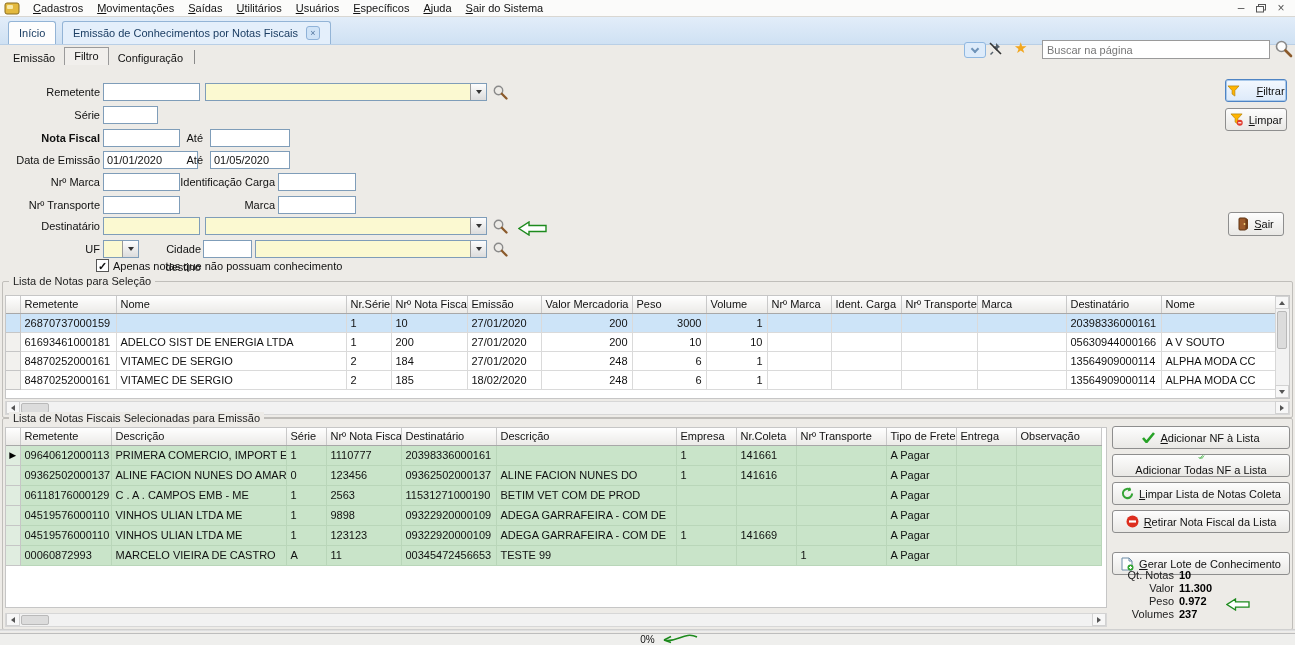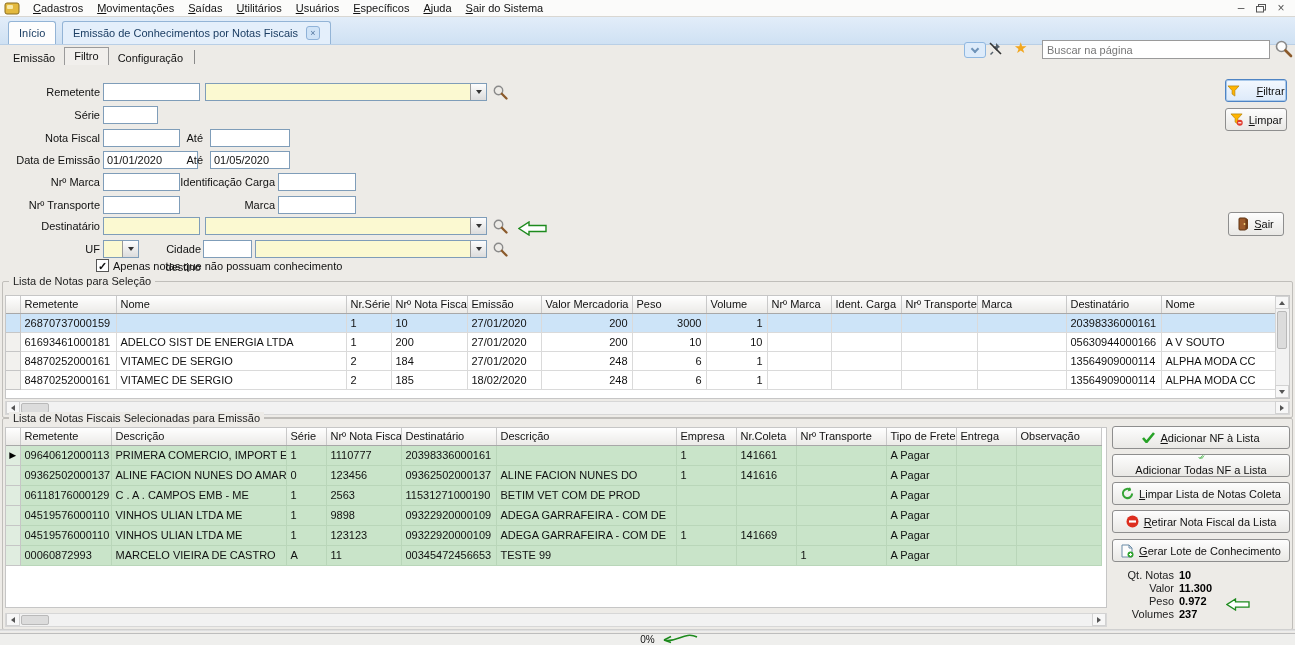--- a/index.html
+++ b/index.html
@@ -157,21 +157,21 @@
     </span>
   </div>
 <span class="mag" style="left:492px;top:84px;"><svg width="16" height="16" viewBox="0 0 16 16">
       <circle cx="6.5" cy="6.5" r="4.2" fill="none" stroke="#8a8a8a" stroke-width="1.4"></circle>
       <line x1="9.8" y1="9.8" x2="14.5" y2="14.5" stroke="#8b5a2b" stroke-width="2.3" stroke-linecap="round"></line>
     </svg></span>
 
 <span class="flabel" style="top:106px;">Série</span>
 <input class="tinput" style="left: 103px; top: 106px; width: 55px;">
 
-<span class="flabel" style="top:129px;">Nota Fiscal</span>
+<span class="flabel" style="top:129px;font-weight:bold;">Nota Fiscal</span>
 <input class="tinput" style="left: 103px; top: 129px; width: 77px;">
 <span class="flabel2" style="left:175px;top:129px;width:28px;">Até</span>
 <input class="tinput" style="left: 210px; top: 129px; width: 80px;">
 
 <span class="flabel" style="top:151px;">Data de Emissão</span>
 <input class="tinput" style="left: 103px; top: 151px; width: 95px;" value="01/01/2020">
 <span class="flabel2" style="left:175px;top:151px;width:28px;">Até</span>
 <input class="tinput" style="left: 210px; top: 151px; width: 80px;" value="01/05/2020">
 
 <span class="flabel" style="top:173px;">Nrº Marca</span>
@@ -540,21 +540,21 @@
     </svg>
   <span class="accel">Limpar Lista de Notas Coleta</span>
 </button>
 <button class="btn actbtn" style="top:510px;">
   <svg width="13" height="13" viewBox="0 0 13 13">
       <circle cx="6.5" cy="6.5" r="6" fill="#dd2e1f"></circle>
       <rect x="3" y="5.4" width="7" height="2.2" fill="#fff"></rect>
     </svg>
   <span class="accel">Retirar Nota Fiscal da Lista</span>
 </button>
-<button class="btn actbtn" style="top:539px;">
+<button class="btn actbtn" style="top:552px;">
   <svg width="13" height="14" viewBox="0 0 13 14">
       <path d="M1 1 h7 l3 3 v9 H1 Z" fill="#fdfdfd" stroke="#6b8ba6"></path>
       <path d="M8 1 v3 h3" fill="none" stroke="#6b8ba6"></path>
       <circle cx="9.5" cy="10.5" r="3" fill="#2fa32f"></circle>
       <rect x="8" y="10" width="3" height="1.1" fill="#fff"></rect>
       <rect x="9" y="9" width="1.1" height="3" fill="#fff"></rect>
     </svg>
   <span class="accel">Gerar Lote de Conhecimento</span>
 </button>
 

